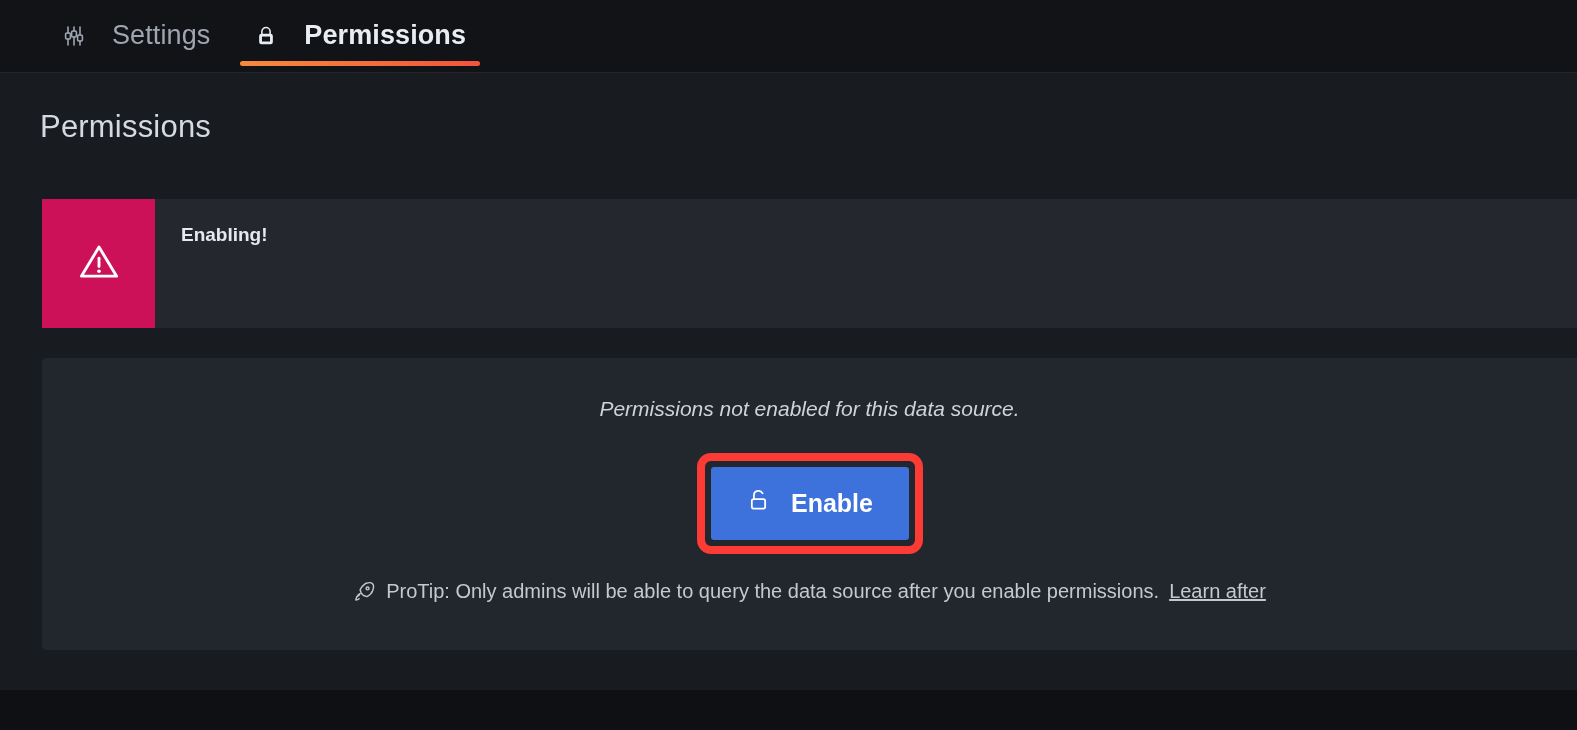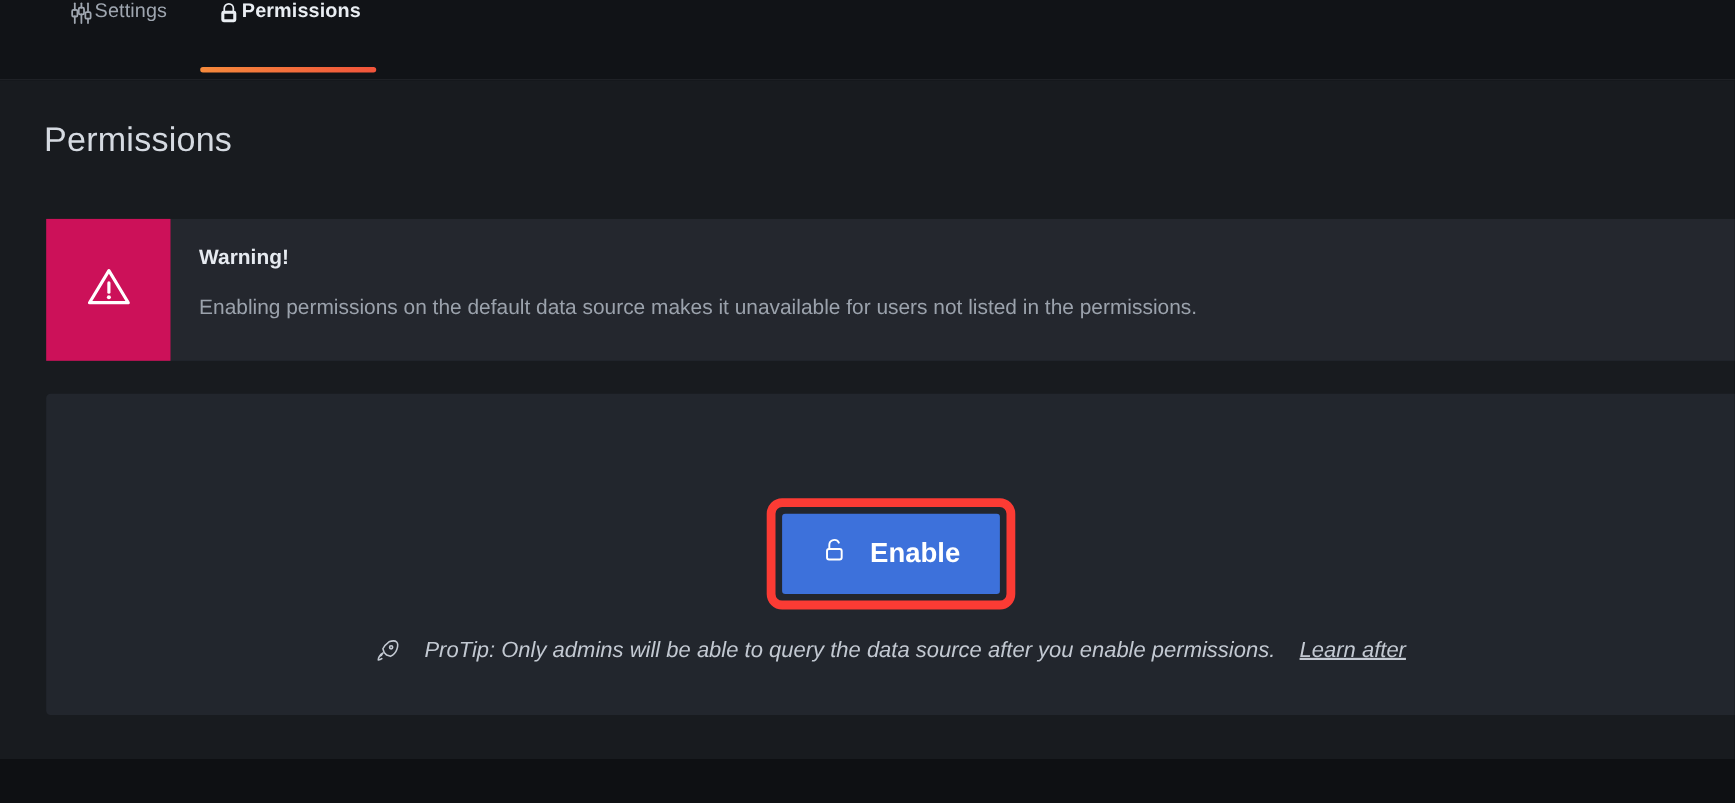--- a/index.html
+++ b/index.html
@@ -31,27 +31,28 @@
     background: #111317;
     border-bottom: 1px solid #24262B;
     display: flex;
     align-items: flex-end;
     padding-left: 40px;
     box-sizing: border-box;
   }
   .tab {
     position: relative;
     display: flex;
-    gap: 0;
+    align-items: center;
+    gap: 26px;
     height: 72px;
     padding: 0 22px;
     box-sizing: border-box;
     cursor: pointer;
     color: #9FA6B0;
-    font-size: 18px;
+    font-size: 27px;
     letter-spacing: .1px;
     user-select: none;
   }
   .tab .tab-label { line-height: 1; padding-bottom: 2px; }
   .tab.active { color: #E9EDF2; font-weight: 700; }
   .tab.active .tab-ico { color: #E9EDF2; }
   .tab-ico {
     display: inline-flex;
     align-items: center;
     justify-content: center;
@@ -172,24 +173,23 @@
     cursor: pointer;
     padding: 0;
   }
   .protip {
     position: absolute;
     left: 0; right: 0;
     top: 222px;
     display: flex;
     align-items: center;
     justify-content: center;
-    gap: 22px;
+    gap: 10px;
     font-size: 20px;
     color: #C3C9D2;
-    font-style: italic;
   }
   .protip-icon { display: inline-flex; align-items: center; color: #C3C9D2; }
   .protip-link {
     color: #C3C9D2;
     text-decoration: underline;
     cursor: pointer;
   }
 
   .bottom-strip {
     position: absolute;
@@ -246,27 +246,27 @@
       <div class="warning-icon-box">
         <span>
           <svg width="46" height="46" viewBox="0 0 24 24" fill="none" stroke="#FFFFFF" stroke-width="1.5" stroke-linejoin="round" stroke-linecap="round">
             <path d="M12 4.2 L21.2 19.4 H2.8 Z"></path>
             <line x1="12" y1="10" x2="12" y2="14.4"></line>
             <circle cx="12" cy="16.8" r="0.95" fill="#FFFFFF" stroke="none"></circle>
           </svg>
         </span>
       </div>
       <div class="warning-body">
-        <div class="warning-title">Warning!</div>
-        <div class="warning-text">Enabling permissions on the default data source makes it unavailable for users not listed in the permissions.</div>
+        <div class="warning-title">Enabling!</div>
       </div>
     </div>
 
     <div class="panel">
 
+      <div class="panel-note">Permissions not enabled for this data source.</div>
 
       <div class="enable-wrap">
         <div class="enable-highlight">
           <button class="enable-btn">
             <span>
               <svg width="25" height="25" viewBox="0 0 24 24" fill="none" stroke="#FFFFFF" stroke-width="1.7">
                 <path d="M7.6 10.6V7.1a4.4 4.4 0 0 1 8.3-2.0" stroke-linecap="round"></path>
                 <rect x="5.6" y="10.6" width="12.8" height="9.2" rx="1.8"></rect>
               </svg>
             </span>

